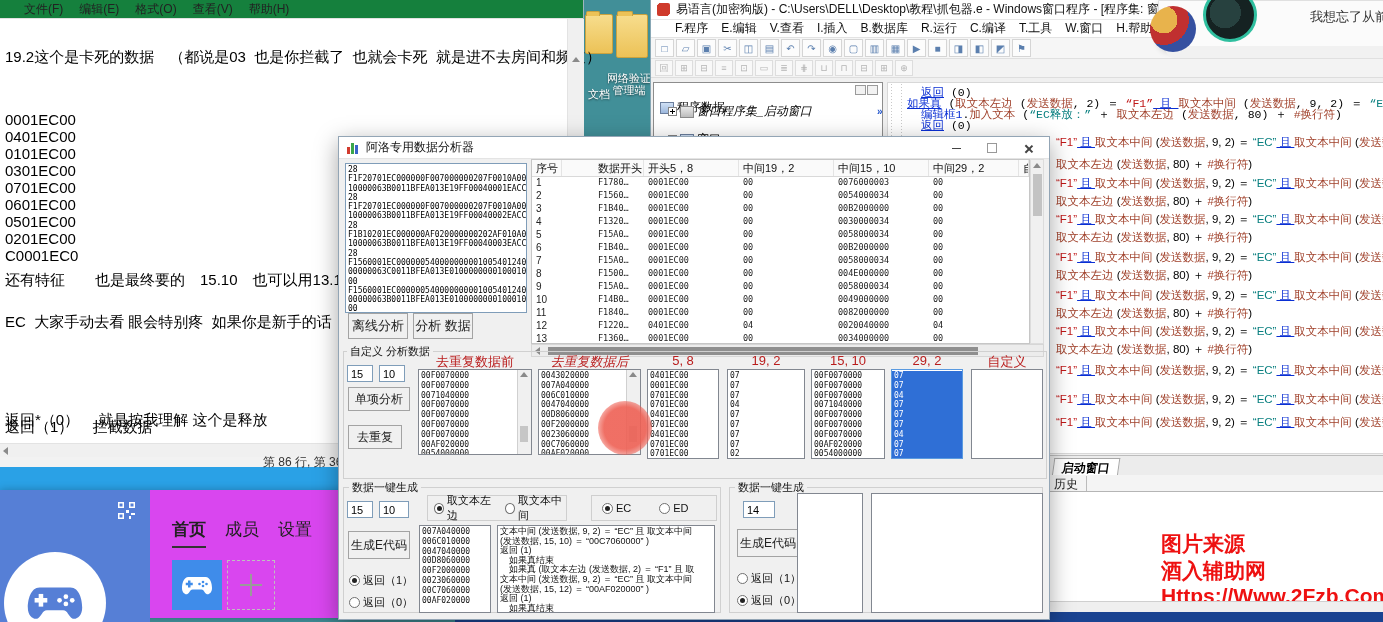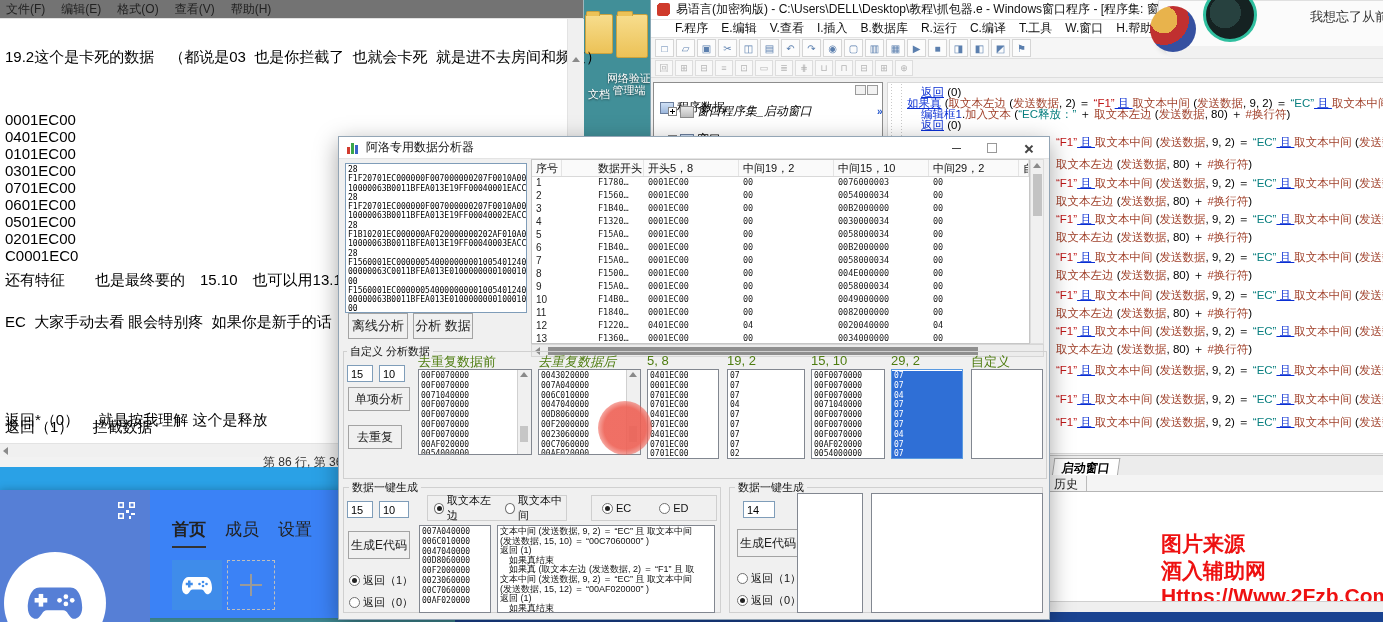--- a/index.html
+++ b/index.html
@@ -1,22 +1,22 @@
 <!DOCTYPE html>
 <html><head>
 <meta charset="utf-8">
 <style>
   html,body{margin:0;padding:0;background:#222;}
   #screen{position:relative;width:1383px;height:622px;overflow:hidden;background:#418f98;
     font-family:"Liberation Sans",sans-serif;color:#000;}
   .abs{position:absolute;}
   
   .notepad{left:0;top:0;width:583px;height:467px;background:#fff;border-right:1px solid #9fb6bb;}
-  .np-menu{left:0;top:0;width:583px;height:19px;background:#737373;border-bottom:1px solid #e2e2e2;
-    display:flex;align-items:center;padding-left:6px;box-sizing:border-box;}
+  .np-menu{left:0;top:0;width:583px;height:19px;background:#15803d;border-bottom:1px solid #e2e2e2;
+    display:flex;align-items:center;padding-left:24px;box-sizing:border-box;}
   .npm-item{font-size:12px;color:#222;margin-right:16px;display:inline-block;}
   .np-line{position:absolute;font-size:15px;white-space:pre;color:#000;}
   .np-vscroll{left:567px;top:19px;width:16px;height:424px;background:#f0f0f0;border-left:1px solid #e3e3e3;}
   .np-hscroll{left:0;top:443px;width:567px;height:14px;background:#f0f0f0;border-top:1px solid #e3e3e3;}
   .np-status{left:0;top:457px;width:583px;height:10px;background:#f2f2f2;}
   .np-status-text{position:absolute;left:263px;top:-3px;font-size:12px;color:#333;white-space:pre;}
   .tri-up{width:0;height:0;border-left:4px solid transparent;border-right:4px solid transparent;border-bottom:5px solid #8a8a8a;}
   .tri-left{width:0;height:0;border-top:4px solid transparent;border-bottom:4px solid transparent;border-right:5px solid #8a8a8a;}
   
   .folder{background:linear-gradient(#f7dd8d,#ecc257);border:1px solid #caa23e;border-radius:2px;}
@@ -70,21 +70,21 @@
   
   .popup{left:1158px;top:0;width:225px;height:48px;background:#fbfbfb;border:1px solid #e0e0e0;
     border-radius:0 0 0 12px;box-shadow:0 2px 6px rgba(0,0,0,.18);}
   .popup2{left:1166px;top:46px;width:217px;height:12px;background:#f1f1f1;border-radius:0 0 0 8px;}
   .avatar1{left:1150px;top:6px;width:46px;height:46px;border-radius:50%;
     background:radial-gradient(circle at 30% 30%,#e8b34c 0 30%,#c03030 30% 55%,#3550a0 55% 80%,#7a2020 80%);}
   .avatar2{left:1203px;top:-12px;width:54px;height:54px;border-radius:50%;border:3px solid #2fbf9f;box-sizing:border-box;
     background:radial-gradient(circle at 40% 45%,#27413f 0 40%,#152222 40% 100%);}
   .popup-msg{left:1310px;top:8px;font-size:13px;color:#333;white-space:nowrap;}
   
-  .game{left:0;top:490px;width:456px;height:128px;background:#3b82f6;box-shadow:0 0 8px rgba(0,0,0,.25);}
+  .game{left:0;top:490px;width:456px;height:128px;background:#d946ef;box-shadow:0 0 8px rgba(0,0,0,.25);}
   .game-side{position:absolute;left:0;top:0;width:150px;height:132px;background:#567fd6;overflow:hidden;}
   .game-circle{position:absolute;left:4px;top:62px;width:102px;height:102px;background:#fff;border-radius:50%;
     display:flex;align-items:center;justify-content:center;}
   .game-tab{position:absolute;top:28px;font-size:17px;color:#222;}
   .game-tab.active{font-weight:bold;}
   .game-tab.active:after{content:"";position:absolute;left:0;right:0;bottom:-7px;height:2px;background:#333;}
   .tile-blue{position:absolute;left:172px;top:70px;width:50px;height:50px;background:#3f8cea;
     display:flex;align-items:center;justify-content:center;}
   .tile-add{position:absolute;left:227px;top:70px;width:48px;height:50px;border:1px dashed #bfbfbf;box-sizing:border-box;}
   .plus{position:absolute;left:50%;top:50%;width:22px;height:22px;transform:translate(-50%,-50%);}
@@ -120,21 +120,21 @@
   .lv-row .c0{font-family:"Liberation Sans",sans-serif;font-size:10px;}
   .lv-vscroll{position:absolute;left:691px;top:22px;width:14px;height:185px;background:#f0f0f0;border:1px solid #dcdcdc;box-sizing:border-box;}
   .lv-hscroll{position:absolute;left:192px;top:207px;width:513px;height:13px;background:#ececec;border:1px solid #d6d6d6;box-sizing:border-box;}
   .thumb-dark{position:absolute;left:16px;top:2px;width:430px;height:8px;background:#8f8f8f;}
   .thumb-light{position:absolute;left:2px;top:14px;width:9px;height:42px;background:#c3c3c3;}
   
   .groupbox{position:absolute;border:1px solid #d0d0d0;box-sizing:border-box;}
   .glabel{position:absolute;background:#f0f0f0;padding:0 3px;font-size:11px;color:#111;white-space:nowrap;}
   .tin{position:absolute;background:#fff;border:1px solid #7f9db9;box-sizing:border-box;font-size:11px;
     display:flex;align-items:center;padding-left:3px;}
-  .colhead{position:absolute;font-size:13px;color:#4d7c0f;text-align:left;white-space:nowrap;}
+  .colhead{position:absolute;font-size:13px;color:#b91c1c;text-align:center;white-space:nowrap;}
   .lbx{position:absolute;background:#fff;border:1px solid #828790;box-sizing:border-box;overflow:hidden;padding:1px 0 0 2px;}
   .lb-item{font-size:8px;line-height:9.8px;font-family:"DejaVu Sans Mono",monospace;white-space:pre;color:#111;}
   .lbx.sel-box{border:1px solid #5a9ae0;padding:1px 0 0 0;}
   .lb-item.sel{background:#2f6fd6;color:#fff;padding-left:2px;}
   .lbx-scroll{position:absolute;right:0;top:0;width:13px;height:100%;background:#f0f0f0;border-left:1px solid #d0d0d0;}
   .radio{width:11px;height:11px;border-radius:50%;border:1px solid #707070;background:#fff;display:inline-block;
     box-sizing:border-box;vertical-align:middle;}
   .radio.sel{position:relative;}
   .radio.sel:after{content:"";position:absolute;left:2px;top:2px;width:5px;height:5px;border-radius:50%;background:#222;}
   .rlabel{font-size:11px;color:#111;vertical-align:middle;margin-left:3px;}
@@ -270,21 +270,21 @@
         <span class="tico"></span>
         <span>窗口</span>
       </div>
     </div>
 
     <div class="ide-code abs"></div>
     <div class="guide" style="left:240px;top:84px;height:368px;"></div>
     <div class="guide" style="left:250px;top:84px;height:368px;"></div>
     <span class="mark abs" style="left:226px;top:106px;">»</span>
 
-    <div class="abs code-layer" style="left:254px;top:84px;width:478px;height:52px;">
+    <div class="abs code-layer" style="left:254px;top:84px;width:478px;height:52px;font-family:Liberation Mono, monospace;">
         <div class="code-line" style="left: 16px; top: 3px;"><span class="seg-k">返回</span><span class="seg-p"> (0)</span></div>
         <div class="code-line" style="left: 2px; top: 14px;"><span class="seg-k">如果真</span><span class="seg-p"> (</span><span class="seg-n">取文本左边</span><span class="seg-p"> (</span><span class="seg-n">发送数据</span><span class="seg-p">, 2) ＝ </span><span class="seg-r">“F1”</span><span class="seg-k"> 且 </span><span class="seg-n">取文本中间</span><span class="seg-p"> (</span><span class="seg-n">发送数据</span><span class="seg-p">, 9, 2) ＝ </span><span class="seg-s">“EC”</span><span class="seg-k"> 且 </span><span class="seg-n">取文本中间</span></div>
         <div class="code-line" style="left: 16px; top: 25px;"><span class="seg-b">编辑框1</span><span class="seg-p">.</span><span class="seg-n">加入文本</span><span class="seg-p"> (</span><span class="seg-s">“EC释放：”</span><span class="seg-p"> ＋ </span><span class="seg-n">取文本左边</span><span class="seg-p"> (</span><span class="seg-n">发送数据</span><span class="seg-p">, 80) ＋ </span><span class="seg-n">#换行符</span><span class="seg-p">)</span></div>
         <div class="code-line" style="left: 16px; top: 36px;"><span class="seg-k">返回</span><span class="seg-p"> (0)</span></div>
       </div>
     <div class="abs code-layer" style="left:403px;top:84px;width:330px;height:370px;">
         <div class="code-line" style="left: 2px; top: 53px;"><span class="seg-r">“F1”</span><span class="seg-k"> 且 </span><span class="seg-n">取文本中间</span><span class="seg-p"> (</span><span class="seg-n">发送数据</span><span class="seg-p">, 9, 2) ＝ </span><span class="seg-s">“EC”</span><span class="seg-k"> 且 </span><span class="seg-n">取文本中间</span><span class="seg-p"> (</span><span class="seg-n">发送数据</span></div>
         <div class="code-line" style="left: 2px; top: 75px;"><span class="seg-n">取文本左边</span><span class="seg-p"> (</span><span class="seg-n">发送数据</span><span class="seg-p">, 80) ＋ </span><span class="seg-n">#换行符</span><span class="seg-p">)</span></div>
         <div class="code-line" style="left: 2px; top: 94px;"><span class="seg-r">“F1”</span><span class="seg-k"> 且 </span><span class="seg-n">取文本中间</span><span class="seg-p"> (</span><span class="seg-n">发送数据</span><span class="seg-p">, 9, 2) ＝ </span><span class="seg-s">“EC”</span><span class="seg-k"> 且 </span><span class="seg-n">取文本中间</span><span class="seg-p"> (</span><span class="seg-n">发送数据</span></div>
         <div class="code-line" style="left: 2px; top: 112px;"><span class="seg-n">取文本左边</span><span class="seg-p"> (</span><span class="seg-n">发送数据</span><span class="seg-p">, 80) ＋ </span><span class="seg-n">#换行符</span><span class="seg-p">)</span></div>

